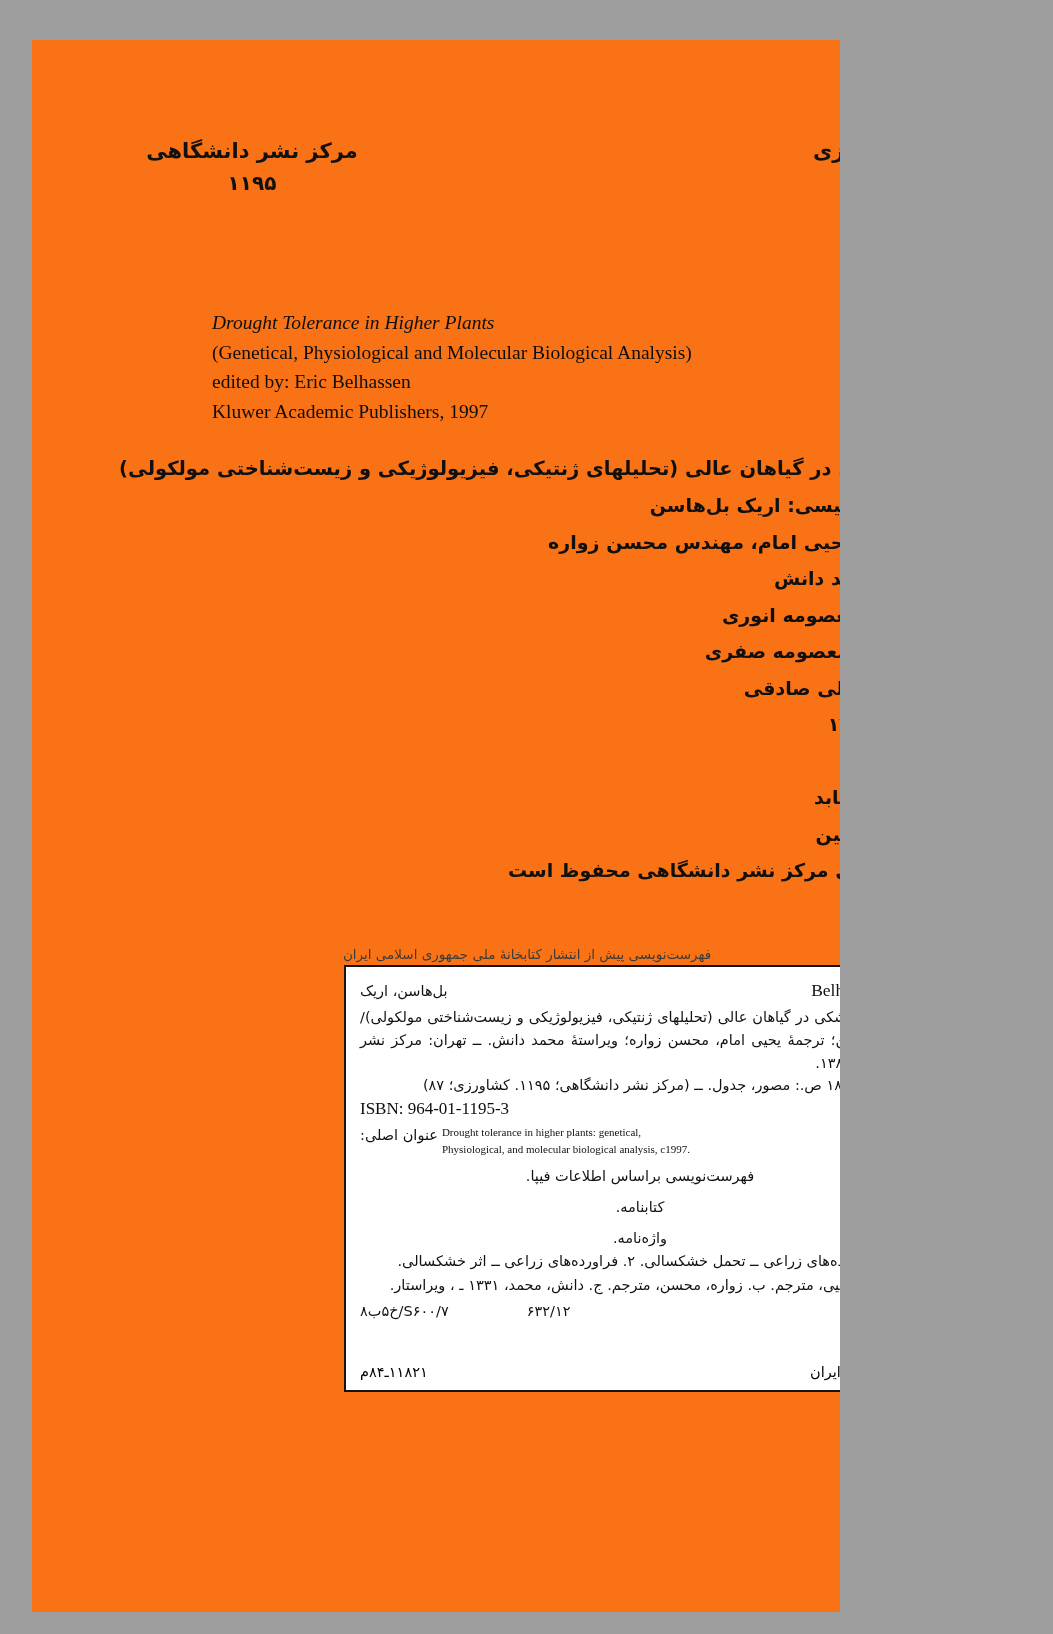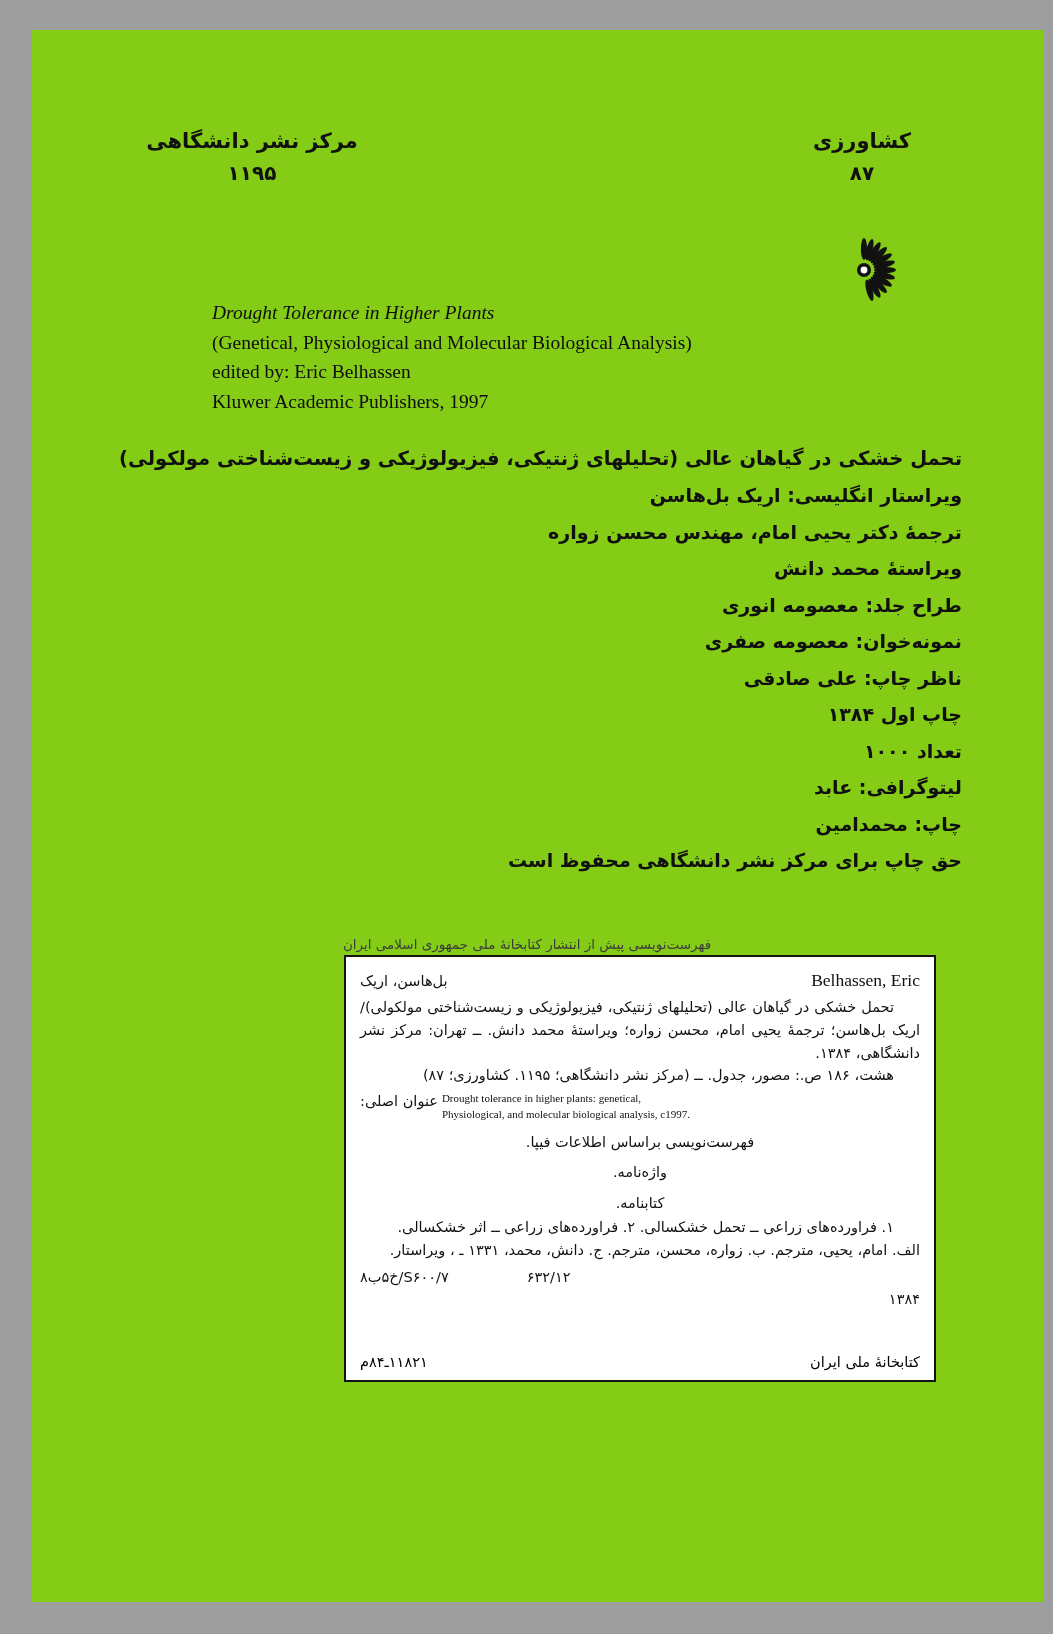--- a/index.html
+++ b/index.html
@@ -12,24 +12,24 @@
     width: 1053px;
     height: 1634px;
     position: relative;
     overflow: hidden;
     font-family: "DejaVu Sans", sans-serif;
   }
 
   #page {
     position: absolute;
     left: 32px;
-    top: 30px;
-    width: 1012px;
+    top: 40px;
+    width: 808px;
     height: 1572px;
-    background: #84cc16;
+    background: #f97316;
     overflow: hidden;
   }
 
   
   .runhead {
     position: absolute;
     top: 95px;
     left: 0;
     width: 100%;
     height: 90px;
@@ -271,32 +271,33 @@
 
       <div class="cip-row cip-head">
         <span class="lat">Belhassen, Eric</span>
         <span class="per">بل‌هاسن، اریک</span>
       </div>
 
       <div class="cip-row cip-para cip-indent">تحمل خشکی در گیاهان عالی (تحلیلهای ژنتیکی، فیزیولوژیکی و زیست‌شناختی مولکولی)/ اریک بل‌هاسن؛ ترجمهٔ یحیی امام، محسن زواره؛ ویراستهٔ محمد دانش. ــ تهران: مرکز نشر دانشگاهی، ۱۳۸۴.</div>
 
       <div class="cip-row cip-right cip-indent">هشت، ۱۸۶ ص.: مصور، جدول. ــ (مرکز نشر دانشگاهی؛ ۱۱۹۵. کشاورزی؛ ۸۷)</div>
 
+      <div class="cip-row cip-latin">ISBN: 964-01-1195-3</div>
 
       <div class="cip-row cip-orig">
         <span class="lat-block">
           <span>Drought tolerance in higher plants: genetical,</span><br>
           <span>Physiological, and molecular biological analysis, c1997.</span>
         </span>
         <span class="per-label">عنوان اصلی:</span>
       </div>
 
       <div class="cip-row cip-notes">فهرست‌نویسی براساس اطلاعات فیپا.</div>
+      <div class="cip-row cip-notes">کتابنامه.</div>
       <div class="cip-row cip-notes">واژه‌نامه.</div>
-      <div class="cip-row cip-notes">کتابنامه.</div>
 
       <div class="cip-row cip-subjects cip-indent">۱. فراورده‌های زراعی ــ تحمل خشکسالی. ۲. فراورده‌های زراعی ــ اثر خشکسالی.</div>
       <div class="cip-row cip-subjects">الف. امام، یحیی، مترجم. ب. زواره، محسن، مترجم. ج. دانش، محمد، ۱۳۳۱ ـ    ، ویراستار.</div>
 
       <div class="cip-row cip-class">
         <span>۶۳۲/۱۲</span>
         <span>S۶۰۰/۷/خ۵ب۸</span>
       </div>
       <div class="cip-row cip-year">۱۳۸۴</div>
 

